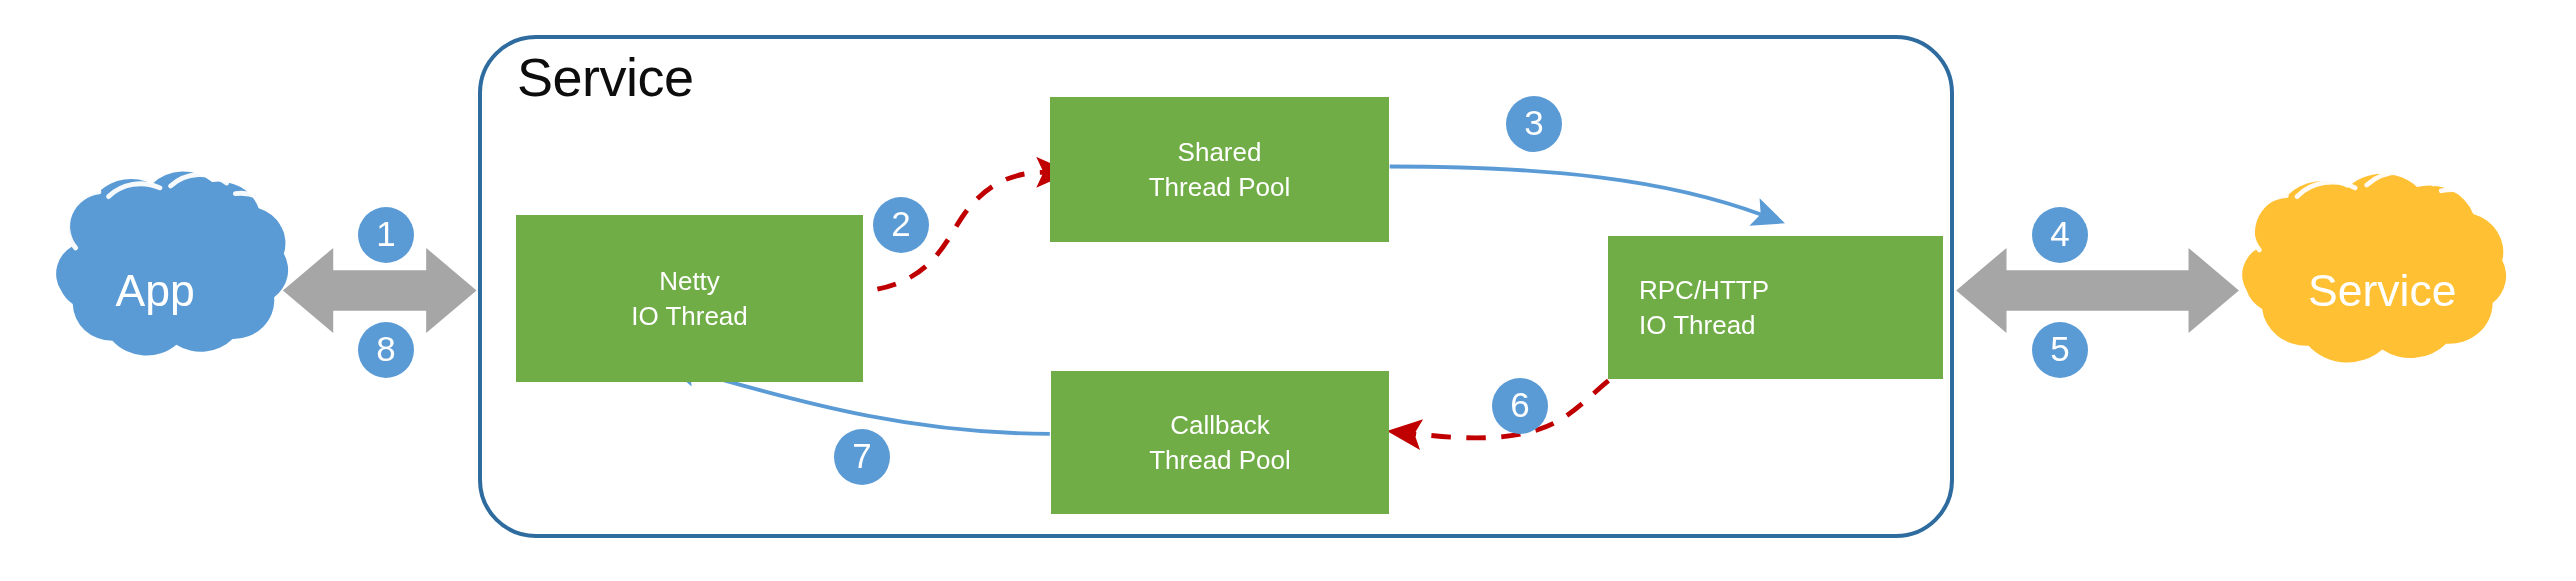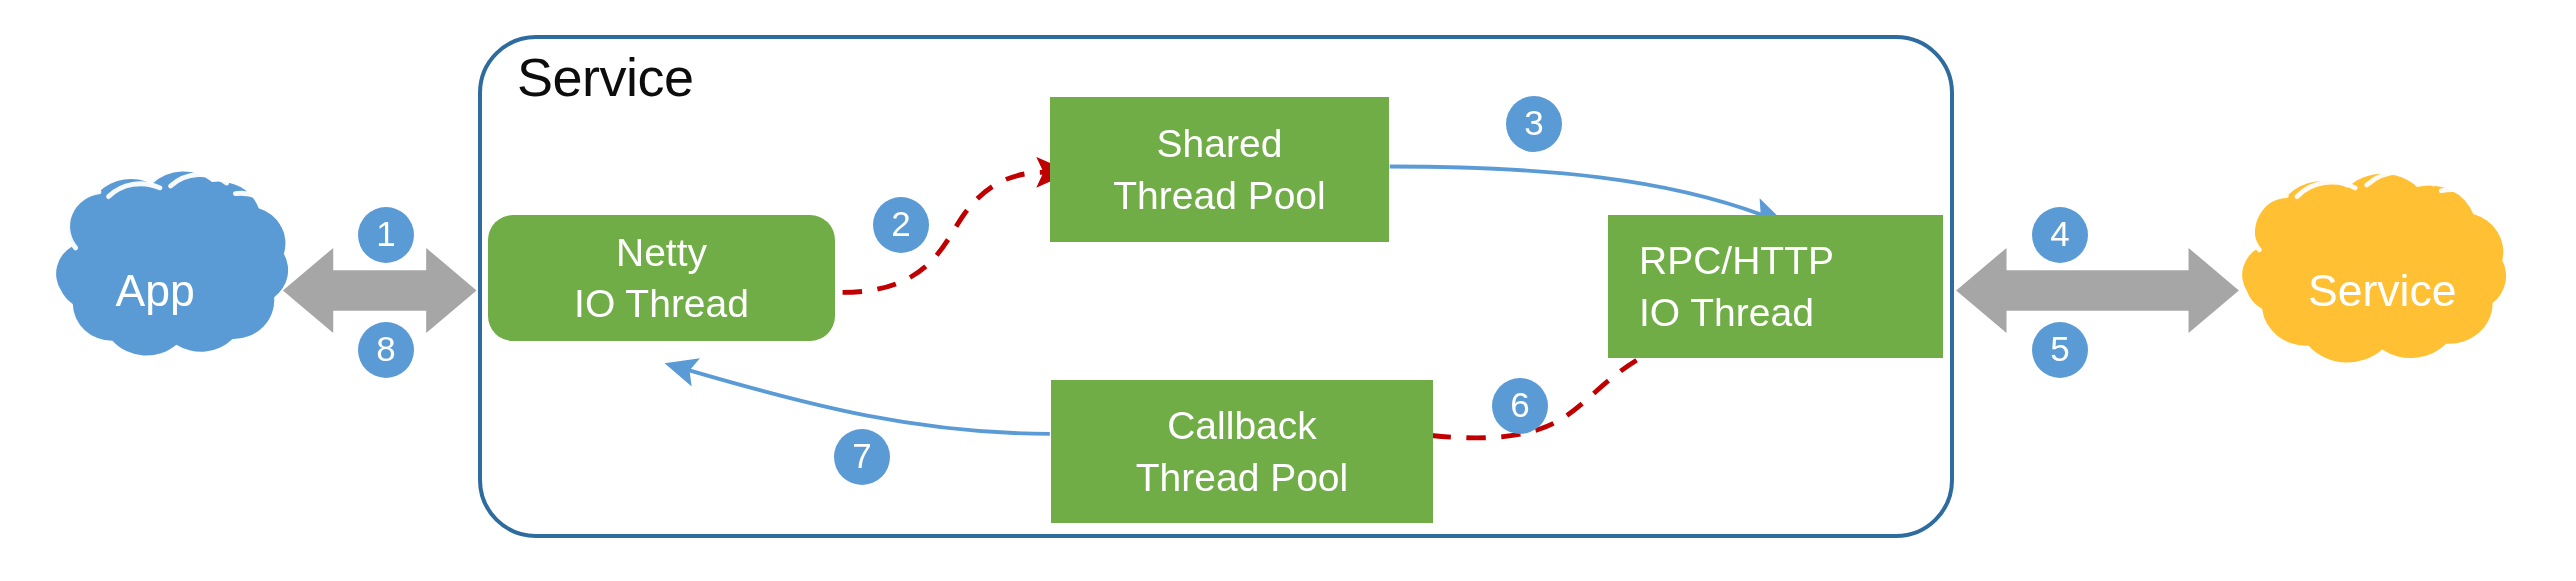--- a/index.html
+++ b/index.html
@@ -21,29 +21,29 @@
   .container-title{
     position:absolute;left:517px;top:50px;
     font-size:54px;color:#0d0d0d;letter-spacing:-0.5px;line-height:1;
     white-space:nowrap;
   }
 
   
   .gbox{
     position:absolute;background:#70AD47;color:#ffffff;
     display:flex;flex-direction:column;align-items:center;justify-content:center;
-    font-size:39px;line-height:1.32;text-align:center;box-sizing:border-box;
+    font-size:26px;line-height:1.32;text-align:center;box-sizing:border-box;
   }
-  .gbox.lefty{align-items:flex-start;padding-left:31px;text-align:left;}
+  .gbox.lefty{align-items:flex-start;padding-left:31px;text-align:left;margin-top:21px;}
   .gbox span{display:block;white-space:nowrap;}
 
-  #box-netty   {left:488px; top:215px; width:347px; height:126px;border-radius:25px;}
+  #box-netty   {left:516px; top:215px; width:347px; height:167px;}
   #box-shared  {left:1050px;top:97px; width:339px; height:145px;}
   #box-rpc     {left:1608px;top:215px; width:335px; height:143px;}
-  #box-callback{left:1051px;top:380px; width:382px; height:143px;}
+  #box-callback{left:1051px;top:371px; width:338px; height:143px;}
 
   
   .cloud-wrap{position:absolute;}
   #cloud-app  {left:9.7px;  top:179px; width:291px;height:223px;}
   #cloud-svc  {left:2198px;top:184px; width:368px;height:213px;}
 
   
   .badge{
     position:absolute;width:56px;height:56px;border-radius:50%;
     background:#5B9BD5;color:#ffffff;font-size:35px;

